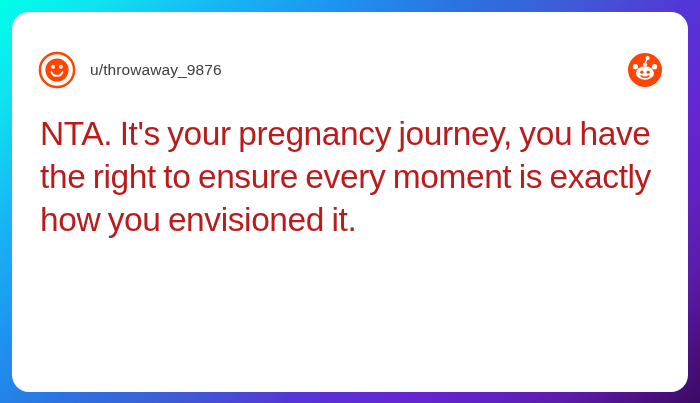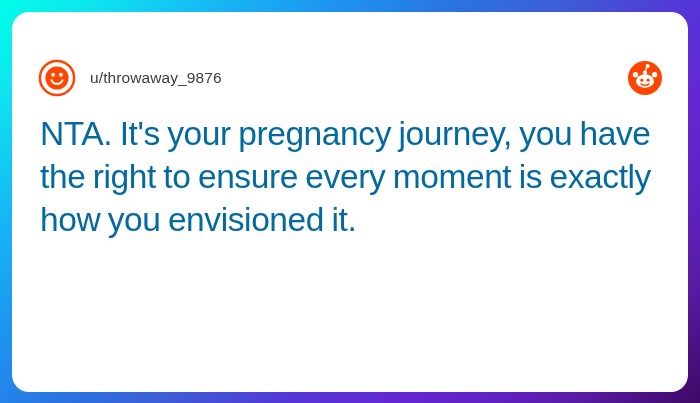--- a/index.html
+++ b/index.html
@@ -37,21 +37,21 @@
     width: 676px;
     height: 380px;
     background: #ffffff;
     border-radius: 17px;
     overflow: hidden;
   }
 
   #card-header {
     position: absolute;
     left: 0;
-    top: 12px;
+    top: 4px;
     width: 100%;
     height: 100px;
     display: flex;
     align-items: center;
     padding: 8px 26px 0 26px;
   }
 
   #user-block {
     display: flex;
     align-items: center;
@@ -88,21 +88,21 @@
     top: 100px;
     width: 100%;
     padding: 0 28px;
     display: flex;
     align-items: flex-start;
   }
 
   #post-text {
     font-size: 33.5px;
     line-height: 1.29;
-    color: #0369a1;
+    color: #b91c1c;
     font-weight: 400;
     letter-spacing: -0.4px;
     word-spacing: -1.5px;
     max-width: 625px;
   }
 </style>
 </head>
 <body>
 
 <div id="card">

